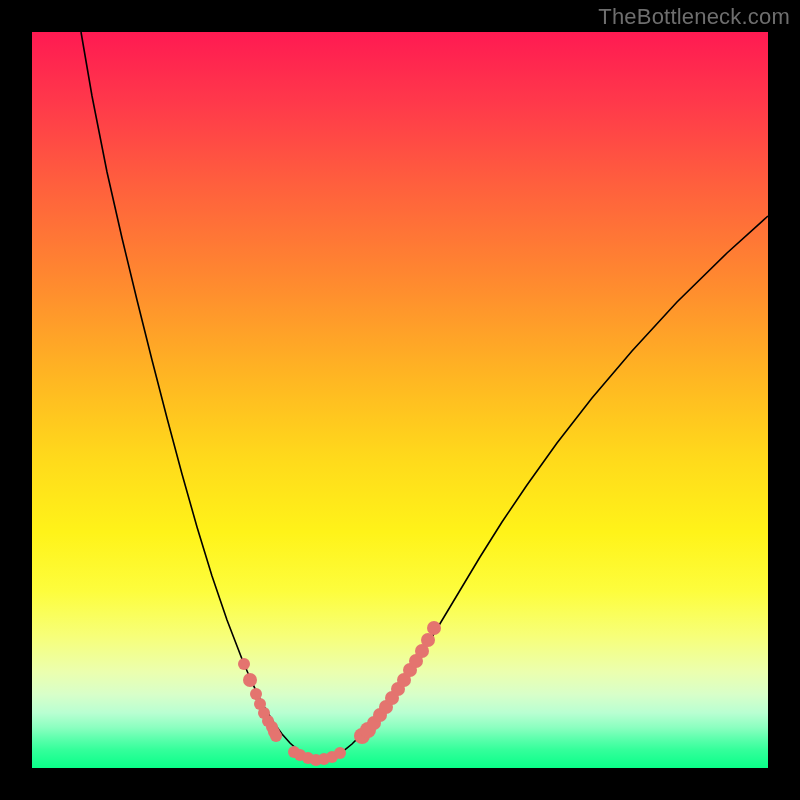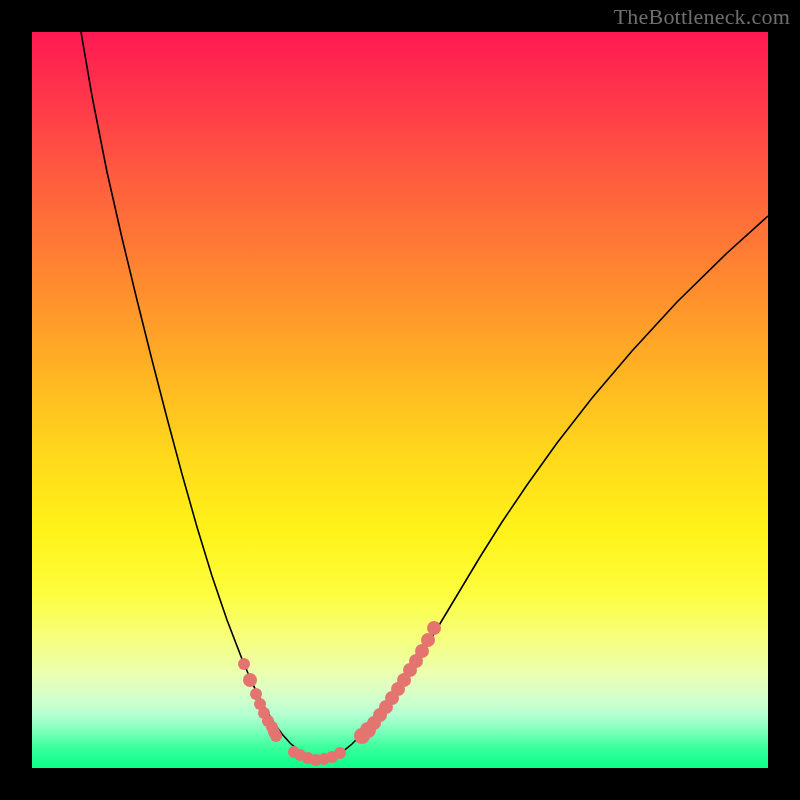--- a/index.html
+++ b/index.html
@@ -7,21 +7,21 @@
   .frame {
     position: relative;
     width: 800px;
     height: 800px;
     background: #000;
   }
   .watermark {
     position: absolute;
     top: 4px;
     right: 10px;
-    font-family: Liberation Serif, serif;
+    font-family: Liberation Sans, sans-serif;
     font-size: 22px;
     font-weight: 500;
     color: #6e6e6e;
     letter-spacing: 0.2px;
     z-index: 10;
   }
   .plot-area {
     position: absolute;
     top: 32px;
     left: 32px;

